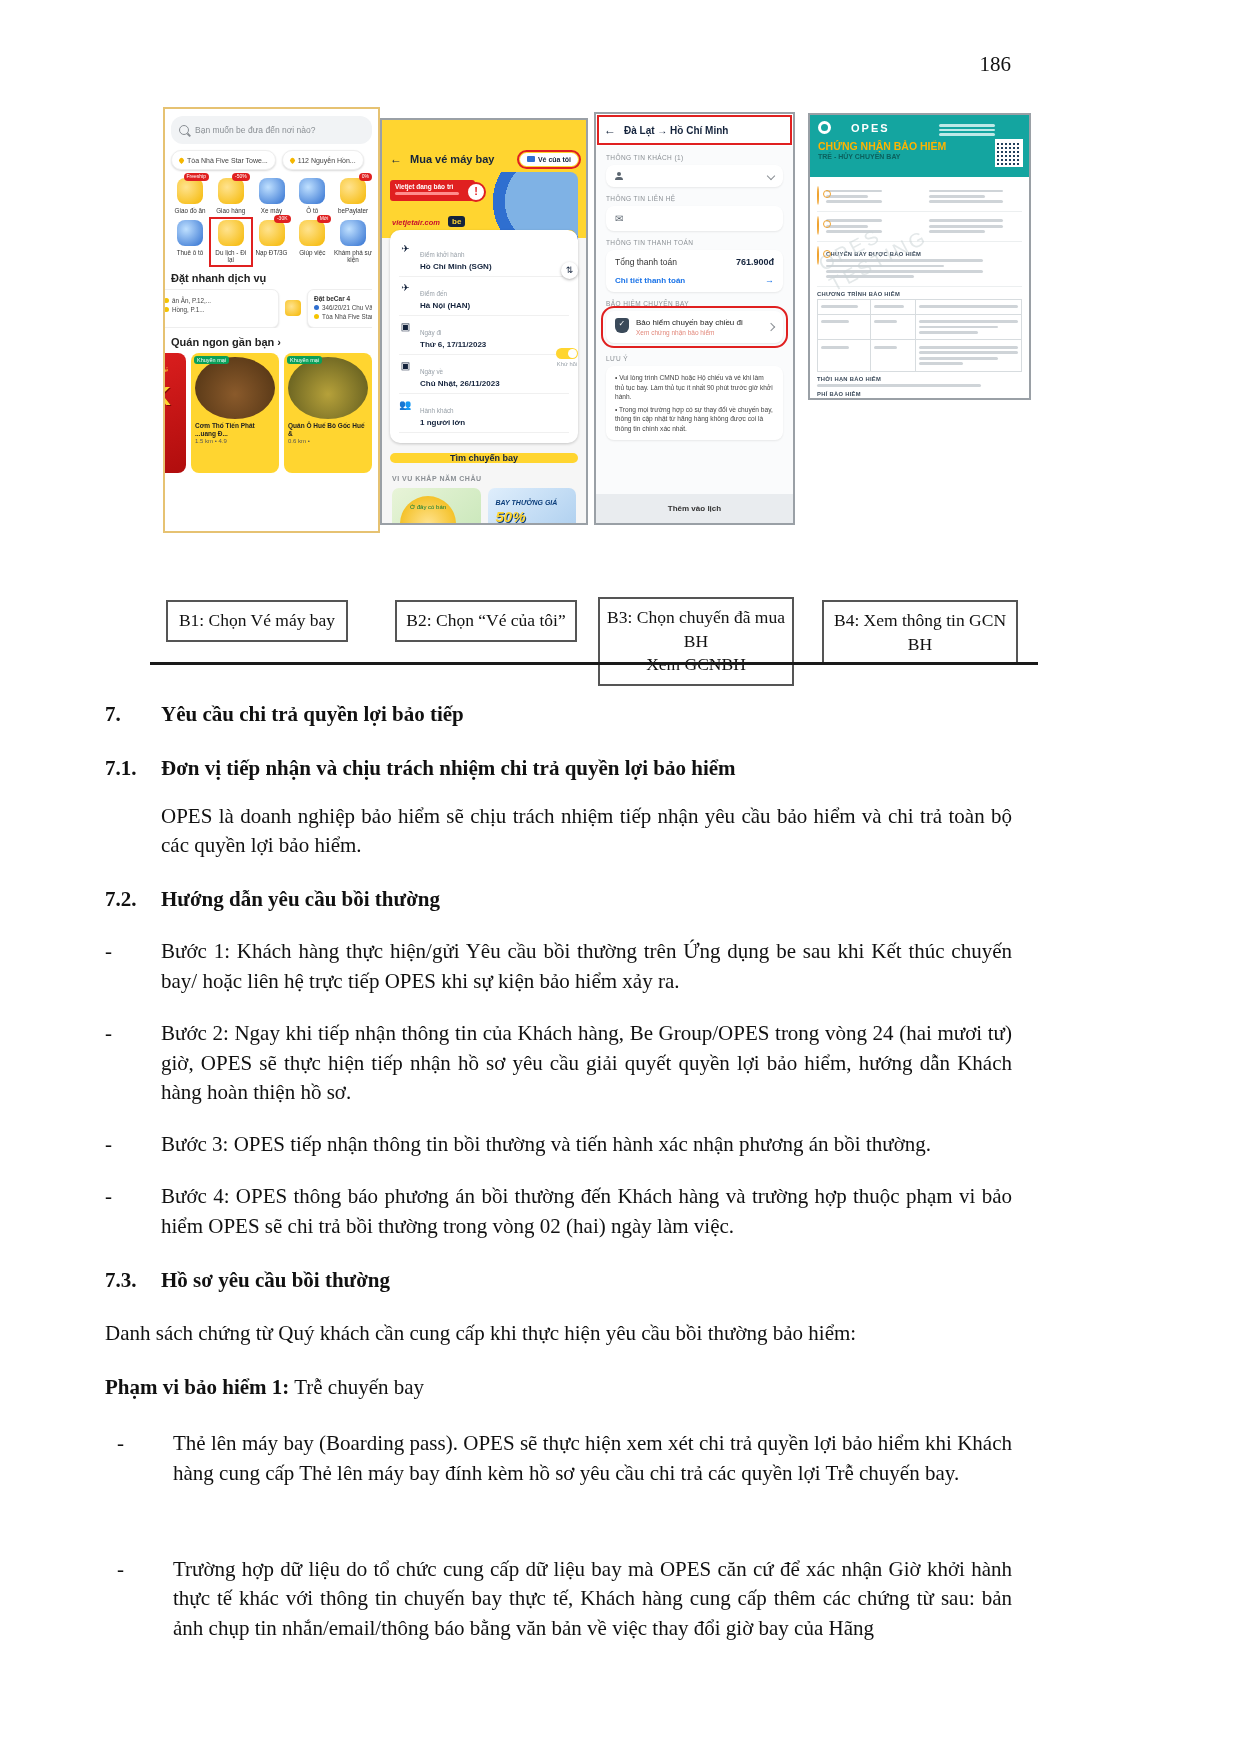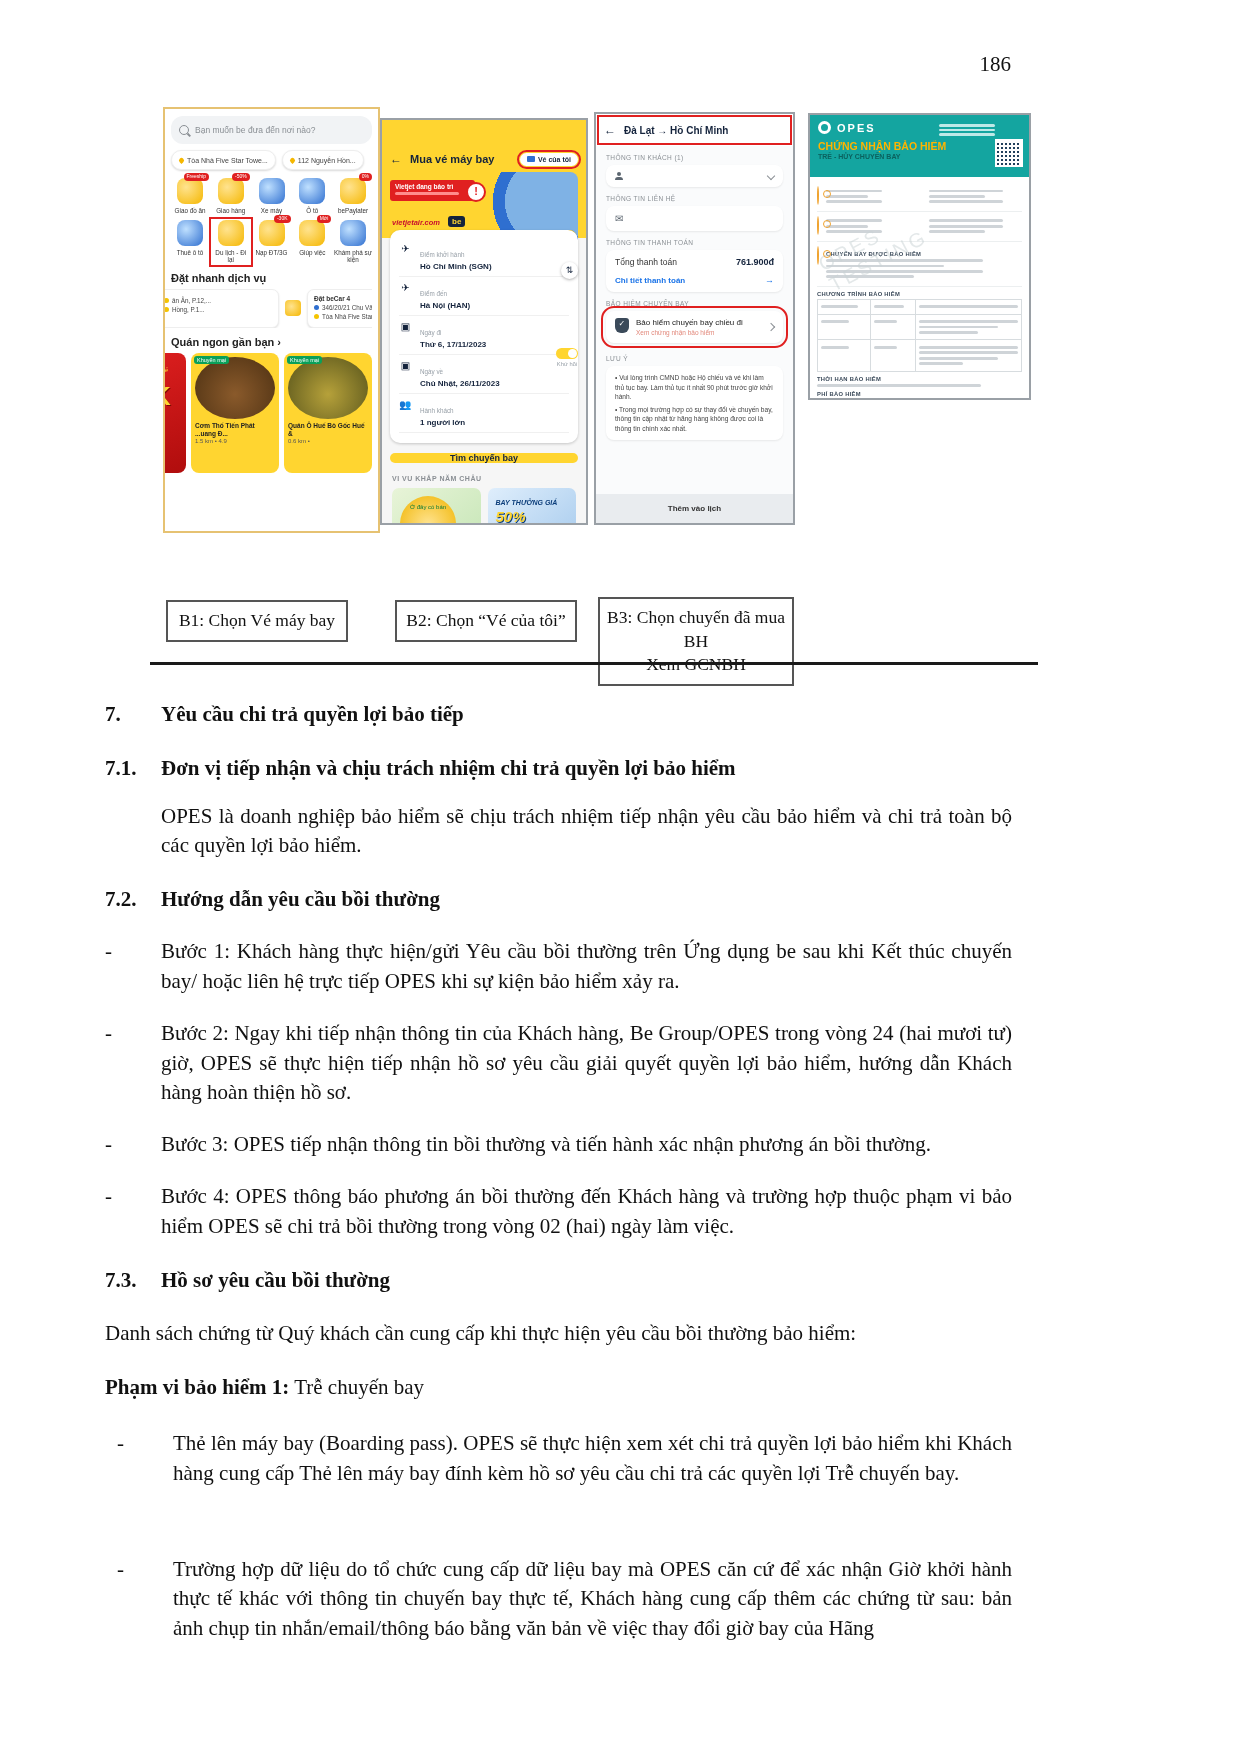--- a/index.html
+++ b/index.html
@@ -103,21 +103,21 @@
   .insrow{display:flex;align-items:flex-start;gap:7px;outline:2px solid #e02020;outline-offset:3px;}
   .shield{width:14px;height:15px;background:#3b4a5a;border-radius:3px 3px 6px 6px;position:relative;flex:none;}
   .shield::after{content:"✓";color:#fff;font-size:8px;position:absolute;left:3.5px;top:1px;}
   .institle{font-size:8px;color:#222;}
   .inssub{font-size:6.5px;color:#e2887b;margin-top:2px;}
   .notecard{background:#fff;border-radius:8px;margin:0 10px;box-shadow:0 1px 2px rgba(0,0,0,.08);padding:7px 9px;font-size:6.6px;color:#444;line-height:1.45;}
   .calbtn{margin-top:auto;background:#e9ecef;text-align:center;font-size:8px;font-weight:bold;color:#333;padding:10px 0;}
   
   .s4{left:808px;top:113px;width:223px;height:287px;border:2px solid #9aa0a6;}
   .s4hdr{background:#14a5a0;height:62px;position:relative;padding:6px 8px;box-sizing:border-box;}
-  .opesl{display:flex;align-items:center;gap:6px;}
+  .opesl{display:flex;align-items:center;gap:20px;}
   .oring{width:13px;height:13px;border:3px solid #fff;border-radius:50%;box-sizing:border-box;}
   .opestxt{color:#fff;font-weight:bold;font-size:11px;letter-spacing:2px;}
   .s4contact{position:absolute;right:34px;top:7px;width:56px;}
   .s4contact i{display:block;height:2.5px;background:#bfe9e7;border-radius:2px;margin:2px 0;}
   .qr{position:absolute;right:6px;top:24px;width:24px;height:24px;background:
      repeating-linear-gradient(0deg,#123 0 2px,#fff 2px 4px),
      repeating-linear-gradient(90deg,#123 0 2px,#fff 2px 4px);background-blend-mode:screen;border:2px solid #fff;}
   .cert-t{color:#ffb400;font-weight:bold;font-size:10.5px;margin-top:6px;}
   .cert-s{color:#0b615e;font-weight:bold;font-size:7px;margin-top:1px;}
   .s4body{padding:5px 7px;position:relative;}
@@ -482,20 +482,21 @@
       <div class="s4sec">PHÍ BẢO HIỂM</div>
     </div>
   </div>
 
   <div class="cap-box" style="left:166px;top:600px;width:182px;">B1: Chọn Vé máy bay</div>
   <div class="cap-box" style="left:395px;top:600px;width:182px;">B2: Chọn “Vé của tôi”</div>
   <div class="cap-box" style="left:598px;top:597px;width:196px;">
     <div>B3: Chọn chuyến đã mua BH</div>
     <div>Xem GCNBH</div>
   </div>
+  <div class="cap-box" style="left:822px;top:600px;width:196px;">B4: Xem thông tin GCN BH</div>
   <div class="rule"></div>
 </div>
 
 <div class="content">
   <div class="hrow" style="margin-top:0;">
     <span class="hnum">7.</span>
     <span class="htitle">Yêu cầu chi trả quyền lợi bảo tiếp</span>
   </div>
   <div class="hrow">
     <span class="hnum">7.1.</span>

